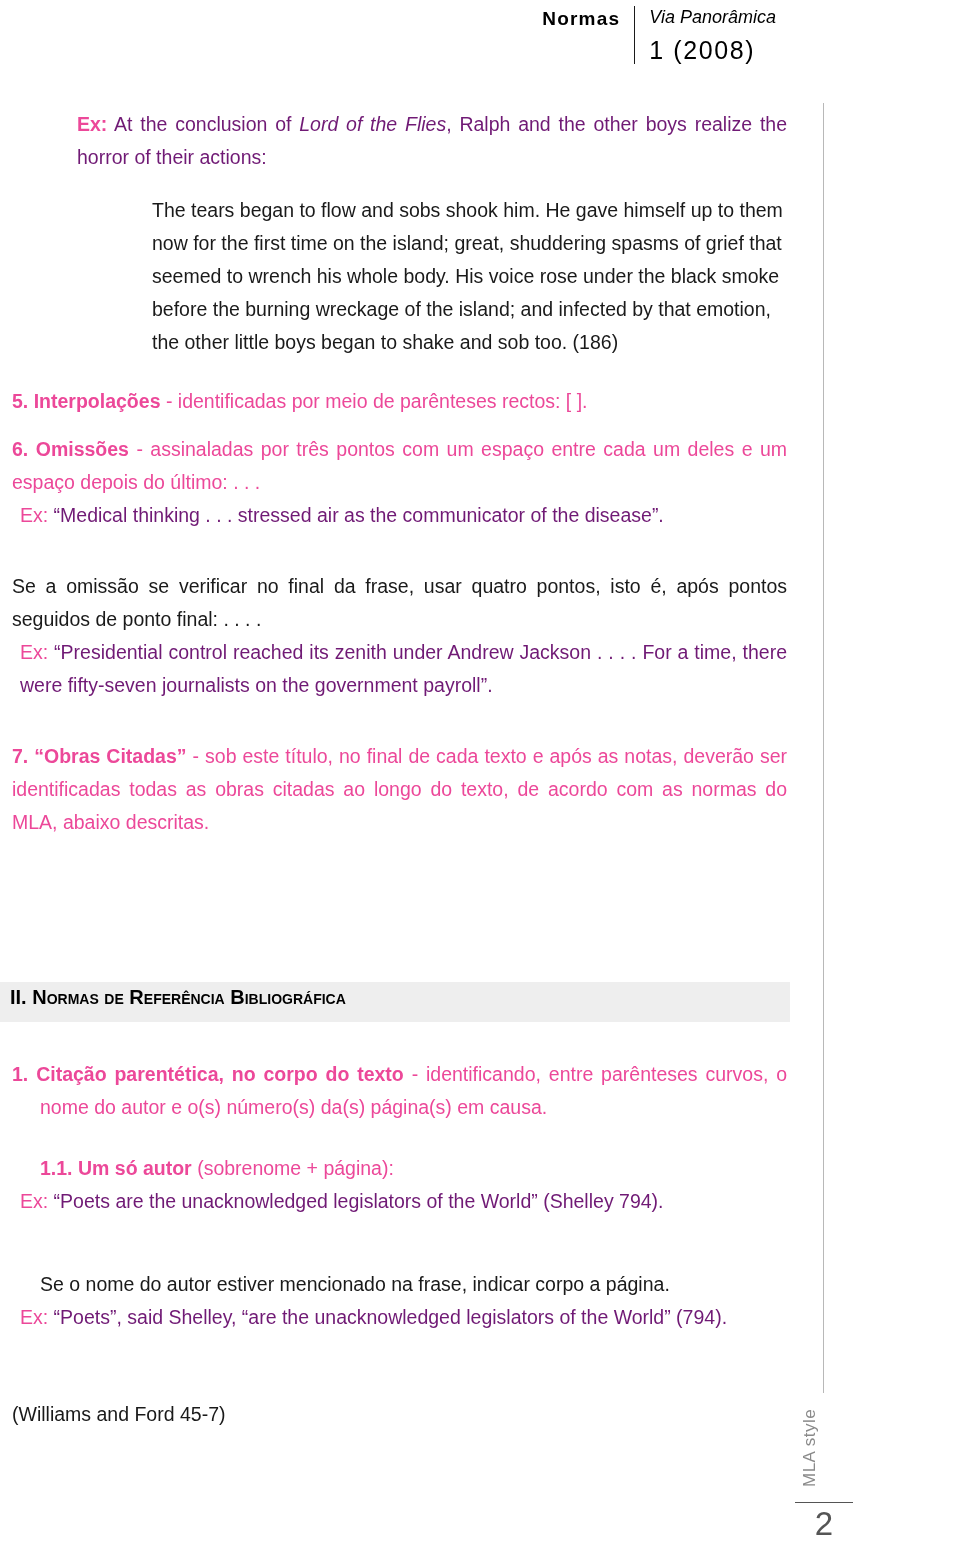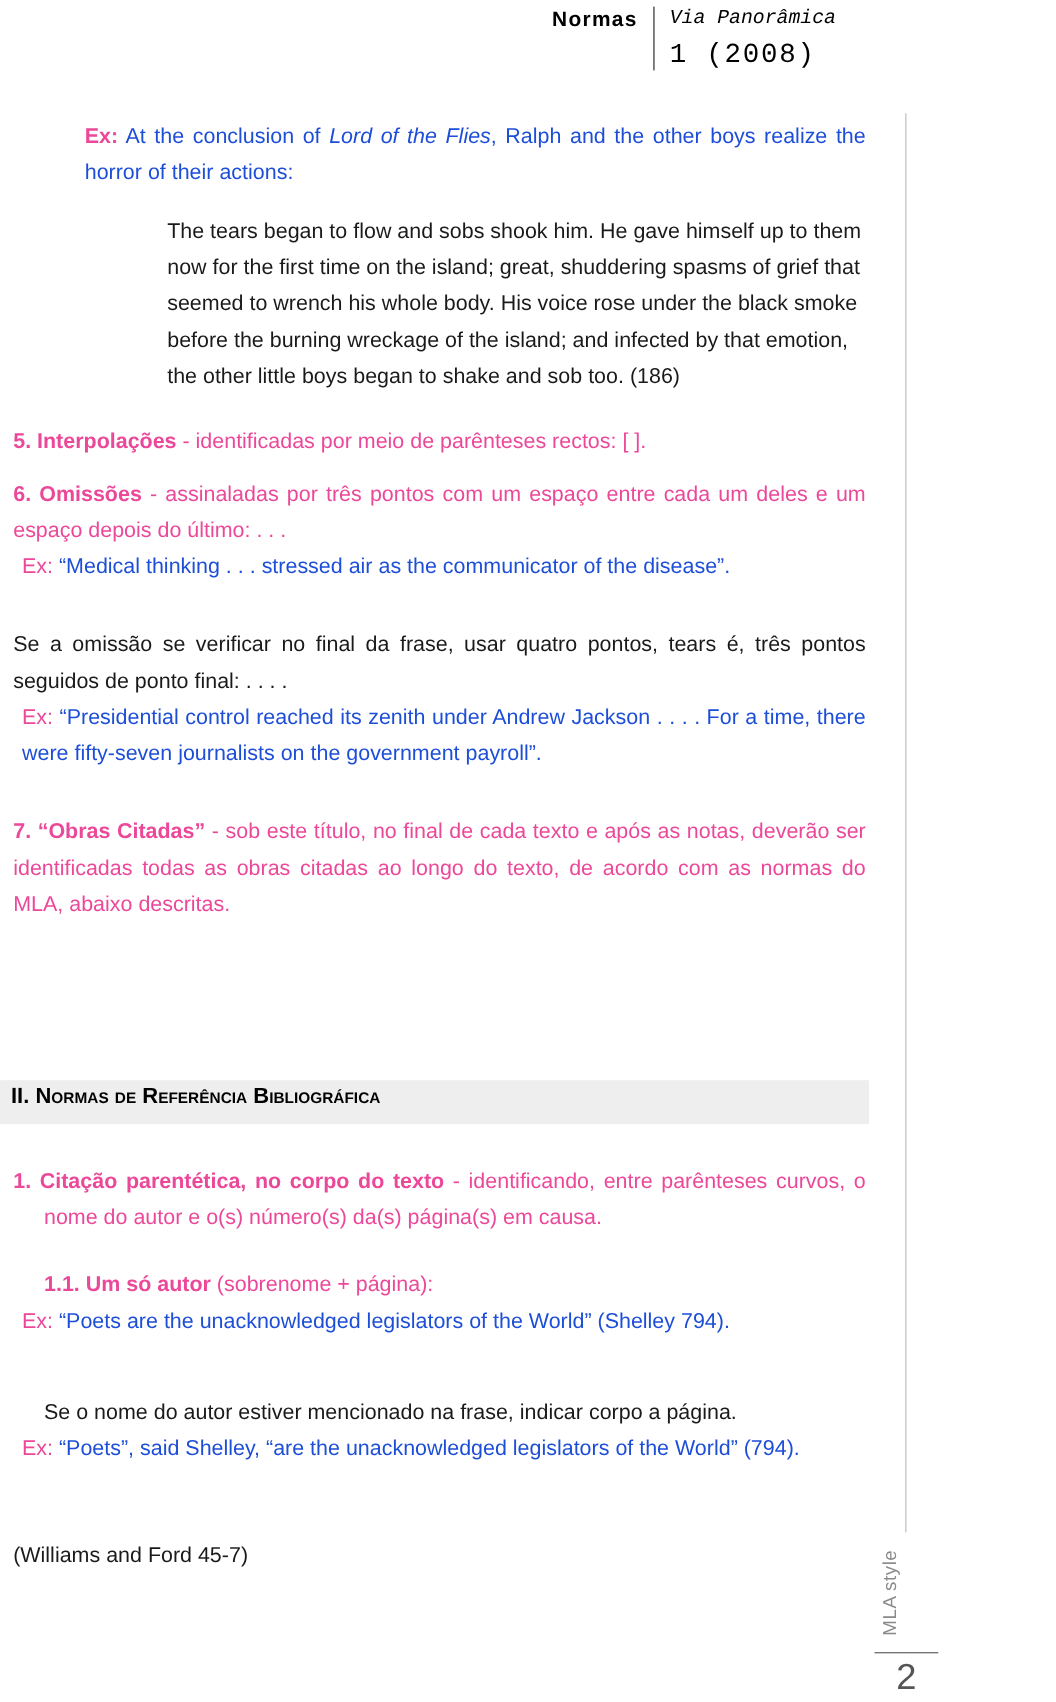--- a/index.html
+++ b/index.html
@@ -15,21 +15,21 @@
     width: 960px;
     height: 1547px;
     background: #ffffff;
     overflow: hidden;
   }
 
   
   .header {
     position: absolute;
     top: 0px;
-    left: 0px;
+    left: 16px;
     width: 768px;
     height: 88px;
   }
   .header-inner {
     position: absolute;
     right: 8px;
     top: 4px;
     display: flex;
     align-items: flex-start;
   }
@@ -45,21 +45,20 @@
   }
   .header-rule {
     width: 1px;
     background: #1a1a1a;
     height: 58px;
     margin-top: 2px;
   }
   .header-right {
     padding-left: 14px;
     line-height: 1.45;
-    font-family: Liberation Mono, monospace;
   }
   .journal-name {
     font-size: 18px;
     font-style: italic;
     color: #000000;
     letter-spacing: 0px;
     display: block;
   }
   .journal-issue {
     font-size: 25px;
@@ -117,21 +116,21 @@
   .content {
     position: absolute;
     left: 12px;
     top: 108px;
     width: 775px;
   }
   p {
     margin: 0;
   }
   .blue {
-    color: #1d4ed8;
+    color: #701a75;
   }
   .black {
     color: #ec4899;
   }
   .ital {
     font-style: italic;
   }
   .b {
     font-weight: bold;
   }
@@ -242,21 +241,21 @@
     <p class="para blue quote-block">The tears began to flow and sobs shook him. He gave himself up to them now for the first time on the island; great, shuddering spasms of grief that seemed to wrench his whole body. His voice rose under the black smoke before the burning wreckage of the island; and infected by that emotion, the other little boys began to shake and sob too. (186)</p>
 
     <p class="para just item-5"><span class="b black">5.</span> <span class="b black">Interpolações</span><span class="black"> - identificadas por meio de parênteses rectos: [ ].</span></p>
 
     <p class="para just item-6"><span class="b black">6.</span> <span class="b black">Omissões</span><span class="black"> - assinaladas por três pontos com um espaço entre cada um deles e um espaço depois do último: . . .</span></p>
 
     <p class="para ex-line"><span class="black">Ex:</span><span class="blue"> “Medical thinking . . . stressed air as the communicator of the disease”.</span></p>
 
     <div class="gap-lg"></div>
 
-    <p class="para just">Se a omissão se verificar no final da frase, usar quatro pontos, tears é, três pontos seguidos de ponto final: . . . .</p>
+    <p class="para just">Se a omissão se verificar no final da frase, usar quatro pontos, isto é, após pontos seguidos de ponto final: . . . .</p>
 
     <p class="para just ex-line"><span class="black">Ex:</span><span class="blue"> “Presidential control reached its zenith under Andrew Jackson . . . . For a time, there were fifty-seven journalists on the government payroll”.</span></p>
 
     <div class="gap-lg"></div>
 
     <p class="para just block-7"><span class="b black">7.</span> <span class="b black">“Obras Citadas”</span><span class="black"> - sob este título, no final de cada texto e após as notas, deverão ser identificadas todas as obras citadas ao longo do texto, de acordo com as normas do MLA, abaixo descritas.</span></p>
 
   </div>
 
   <div class="section-band"></div>

